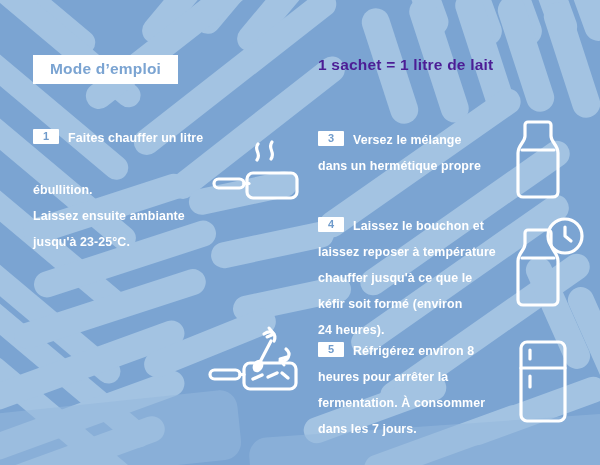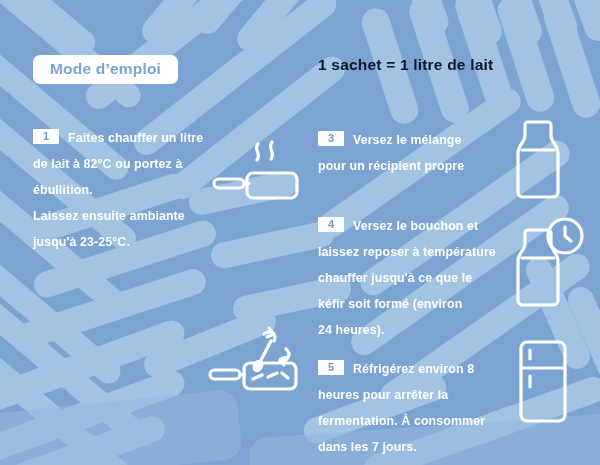--- a/index.html
+++ b/index.html
@@ -36,36 +36,36 @@
   .col-left  { position: absolute; left: 33px;  top: 0; width: 270px; height: 465px; }
   .col-right { position: absolute; left: 318px; top: 0; width: 282px; height: 465px; }
 
   
   .title-plate {
     position: absolute;
     left: 0;
     top: 55px;
     background: #ffffff;
     padding: 6px 17px 7px 17px;
-    border-radius: 7px;
+    border-radius: 0;
   }
   .title-plate .title-text {
     color: #7ba4d2;
     font-size: 15.5px;
     font-weight: bold;
     letter-spacing: 0.2px;
     line-height: 1;
     white-space: nowrap;
   }
 
   .title-plain {
     position: absolute;
     left: 0;
     top: 56px;
-    color: #0f172a;
+    color: #4c1d95;
     font-size: 15.5px;
     font-weight: bold;
     letter-spacing: 0.2px;
     white-space: nowrap;
   }
 
   
   .step {
     position: absolute;
     width: 100%;
@@ -176,21 +176,21 @@
 
     <div class="col-left">
 
       <div class="title-plate">
         <div class="title-text">Mode d’emploi</div>
       </div>
 
       <div class="step" style="top:125px;">
         <div class="step-body">
           <span class="badge">1</span><span>Faites chauffer un litre</span><br>
-          <span>de lait à 82°C ou portez à</span><br>
+          <br>
           <span>ébullition.</span><br>
           <span>Laissez ensuite ambiante</span><br>
           <span>jusqu'à 23-25°C.</span>
         </div>
       </div>
 
       <div class="icon-holder" style="left:162px; top:138px;">
         <svg width="110" height="66" viewBox="0 0 110 66" xmlns="http://www.w3.org/2000/svg">
           <g fill="none" stroke="#ffffff" stroke-width="3.2" stroke-linecap="round" stroke-linejoin="round">
 
@@ -233,57 +233,57 @@
       </div>
     </div>
 
     <div class="col-right">
 
       <div class="title-plain">1 sachet = 1 litre de lait</div>
 
       <div class="step" style="top:127px; width:200px;">
         <div class="step-body">
           <span class="badge">3</span><span>Versez le mélange</span><br>
-          <span>pour un récipient propre</span><br>
+          <span>dans un hermétique propre</span><br>
         </div>
       </div>
 
       <div class="icon-holder" style="left:190px; top:117px;">
         <svg width="70" height="85" viewBox="0 0 70 85" xmlns="http://www.w3.org/2000/svg">
           <g fill="none" stroke="#ffffff" stroke-width="3.2" stroke-linecap="round" stroke-linejoin="round">
             <path d="M20 5 h20 a3 3 0 0 1 3 3 v11 c0 6 7 9 7 17 v39 a5 5 0 0 1 -5 5 h-30 a5 5 0 0 1 -5 -5 v-39 c0 -8 7 -11 7 -17 v-11 a3 3 0 0 1 3 -3 z"></path>
             <path d="M14 33 h32"></path>
           </g>
         </svg>
       </div>
 
       <div class="step" style="top:213px; width:282px;">
         <div class="step-body">
-          <span class="badge">4</span><span>Versez le bouchon et</span><br>
+          <span class="badge">4</span><span>Laissez le bouchon et</span><br>
           <span>laissez reposer à température</span><br>
           <span>chauffer jusqu'à ce que le</span><br>
           <span>kéfir soit formé (environ</span><br>
           <span>24 heures).</span>
         </div>
       </div>
 
       <div class="icon-holder" style="left:190px; top:216px;">
         <svg width="80" height="95" viewBox="0 0 80 95" xmlns="http://www.w3.org/2000/svg">
           <g fill="none" stroke="#ffffff" stroke-width="3.2" stroke-linecap="round" stroke-linejoin="round">
 
             <path d="M20 14 h20 a3 3 0 0 1 3 3 v11 c0 6 7 9 7 17 v39 a5 5 0 0 1 -5 5 h-30 a5 5 0 0 1 -5 -5 v-39 c0 -8 7 -11 7 -17 v-11 a3 3 0 0 1 3 -3 z"></path>
             <path d="M14 42 h32"></path>
 
             <circle cx="57" cy="20" r="17"></circle>
             <path d="M57 11 v9 l6 5"></path>
           </g>
         </svg>
       </div>
 
-      <div class="step" style="top:356px; width:230px;">
+      <div class="step" style="top:338px; width:230px;">
         <div class="step-body">
           <span class="badge">5</span><span>Réfrigérez environ 8</span><br>
           <span>heures pour arrêter la</span><br>
           <span>fermentation. À consommer</span><br>
           <span>dans les 7 jours.</span>
         </div>
       </div>
 
       <div class="icon-holder" style="left:190px; top:337px;">
         <svg width="70" height="90" viewBox="0 0 70 90" xmlns="http://www.w3.org/2000/svg">

